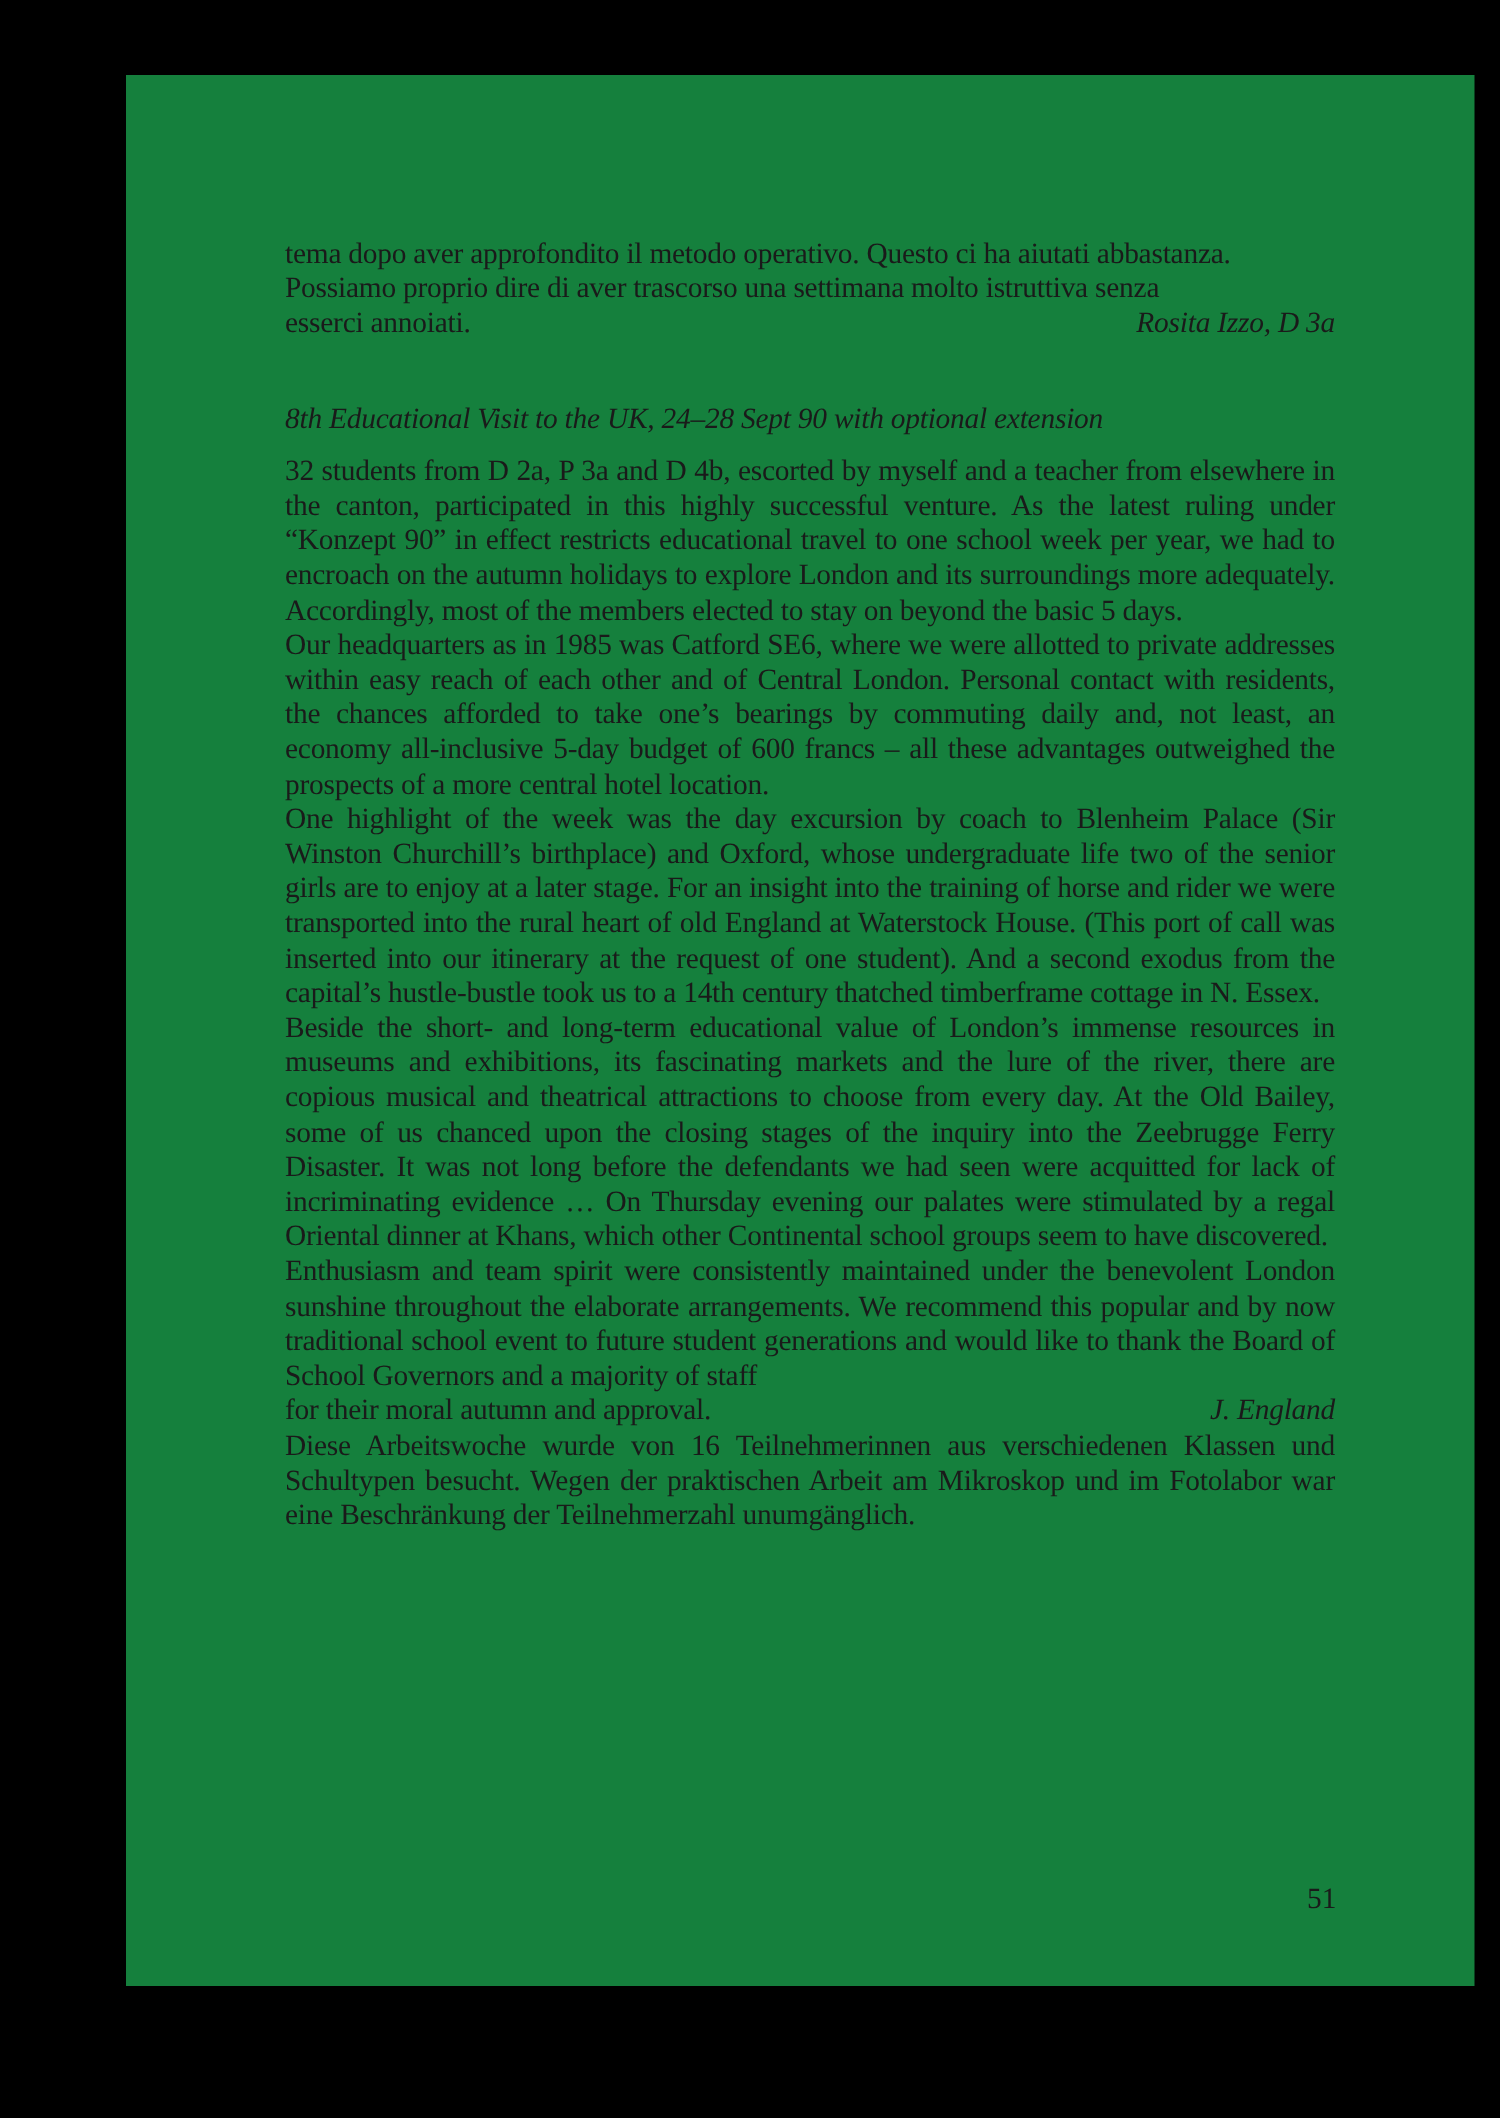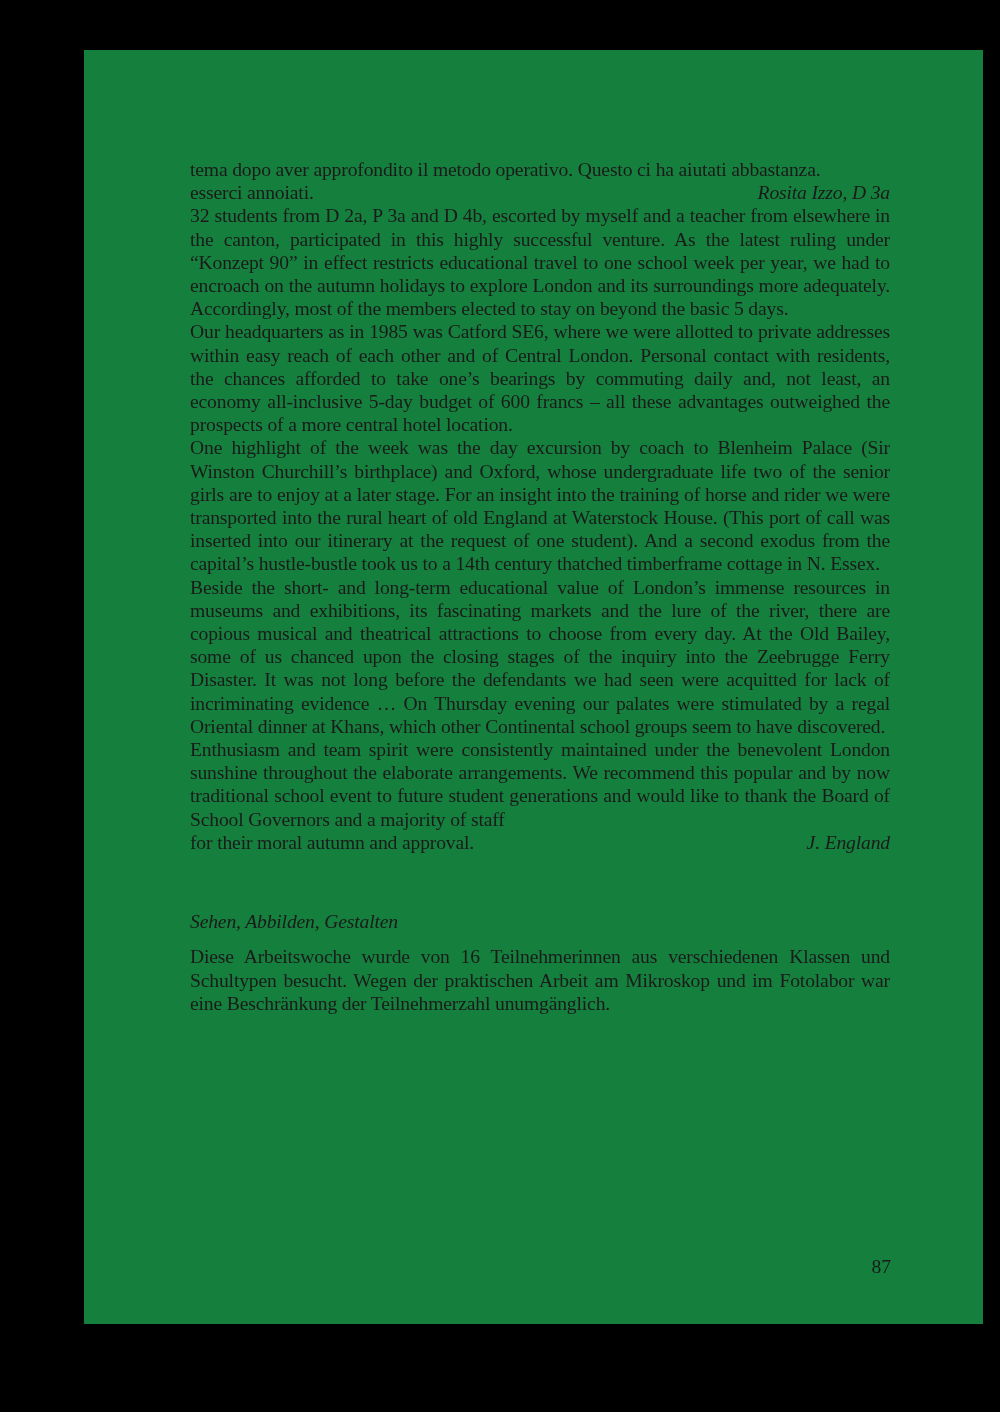--- a/index.html
+++ b/index.html
@@ -65,39 +65,40 @@
   }
 </style>
 </head>
 <body>
 
 <div class="page">
   <div class="column">
 
     <section>
       <p class="para">tema dopo aver approfondito il metodo operativo. Questo ci ha aiutati abba­stanza.</p>
+      <p class="para">Possiamo proprio dire di aver trascorso una settimana molto istruttiva senza</p>
       <div class="sig-line">
         <span>esserci annoiati.</span>
         <span class="sig">Rosita Izzo, D 3a</span>
       </div>
     </section>
 
     <section>
+      <h2 class="heading h1" style="font-weight:normal;font-size:inherit;">8th Educational Visit to the UK, 24–28 Sept 90 with optional extension</h2>
       <p class="para">32 students from D 2a, P 3a and D 4b, escorted by myself and a teacher from elsewhere in the canton, participated in this highly successful venture. As the latest ruling under “Konzept 90” in effect restricts educational travel to one school week per year, we had to encroach on the autumn holidays to explore London and its surroundings more adequately. Accordingly, most of the mem­bers elected to stay on beyond the basic 5 days.</p>
       <p class="para">Our headquarters as in 1985 was Catford SE6, where we were allotted to private addresses within easy reach of each other and of Central London. Personal contact with residents, the chances afforded to take one’s bearings by commuting daily and, not least, an economy all-inclusive 5-day budget of 600 francs – all these advantages outweighed the prospects of a more central hotel location.</p>
       <p class="para">One highlight of the week was the day excursion by coach to Blenheim Palace (Sir Winston Churchill’s birthplace) and Oxford, whose undergraduate life two of the senior girls are to enjoy at a later stage. For an insight into the training of horse and rider we were transported into the rural heart of old England at Waterstock House. (This port of call was inserted into our itinerary at the re­quest of one student). And a second exodus from the capital’s hustle-bustle took us to a 14th century thatched timberframe cottage in N. Essex.</p>
       <p class="para">Beside the short- and long-term educational value of London’s immense resources in museums and exhibitions, its fascinating markets and the lure of the river, there are copious musical and theatrical attractions to choose from every day. At the Old Bailey, some of us chanced upon the closing stages of the inquiry into the Zeebrugge Ferry Disaster. It was not long before the de­fendants we had seen were acquitted for lack of incriminating evidence … On Thursday evening our palates were stimulated by a regal Oriental dinner at Khans, which other Continental school groups seem to have discovered.</p>
       <p class="para">Enthusiasm and team spirit were consistently maintained under the benevo­lent London sunshine throughout the elaborate arrangements. We recommend this popular and by now traditional school event to future student generations and would like to thank the Board of School Governors and a majority of staff</p>
       <div class="sig-line">
         <span>for their moral autumn and approval.</span>
         <span class="sig">J. England</span>
       </div>
     </section>
 
     <section>
-      <h2 class="heading h2" style="font-weight:normal;font-size:inherit;">Sehen, Abbilden, Gestalten</h2>
       <p class="para">Diese Arbeitswoche wurde von 16 Teilnehmerinnen aus verschiedenen Klas­sen und Schultypen besucht. Wegen der praktischen Arbeit am Mikroskop und im Fotolabor war eine Beschränkung der Teilnehmerzahl unumgänglich.</p>
     </section>
 
   </div>
 
-  <div class="page-number">87</div>
+  <div class="page-number">51</div>
 </div>
 
 </body></html>

